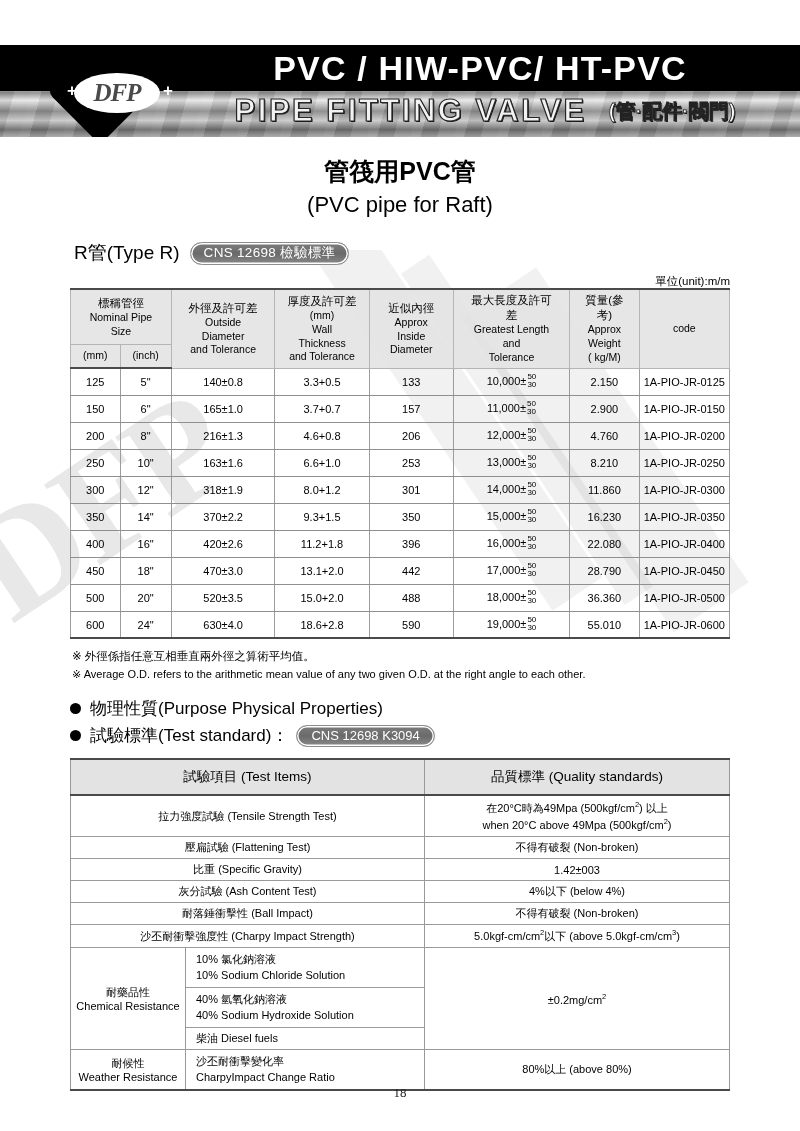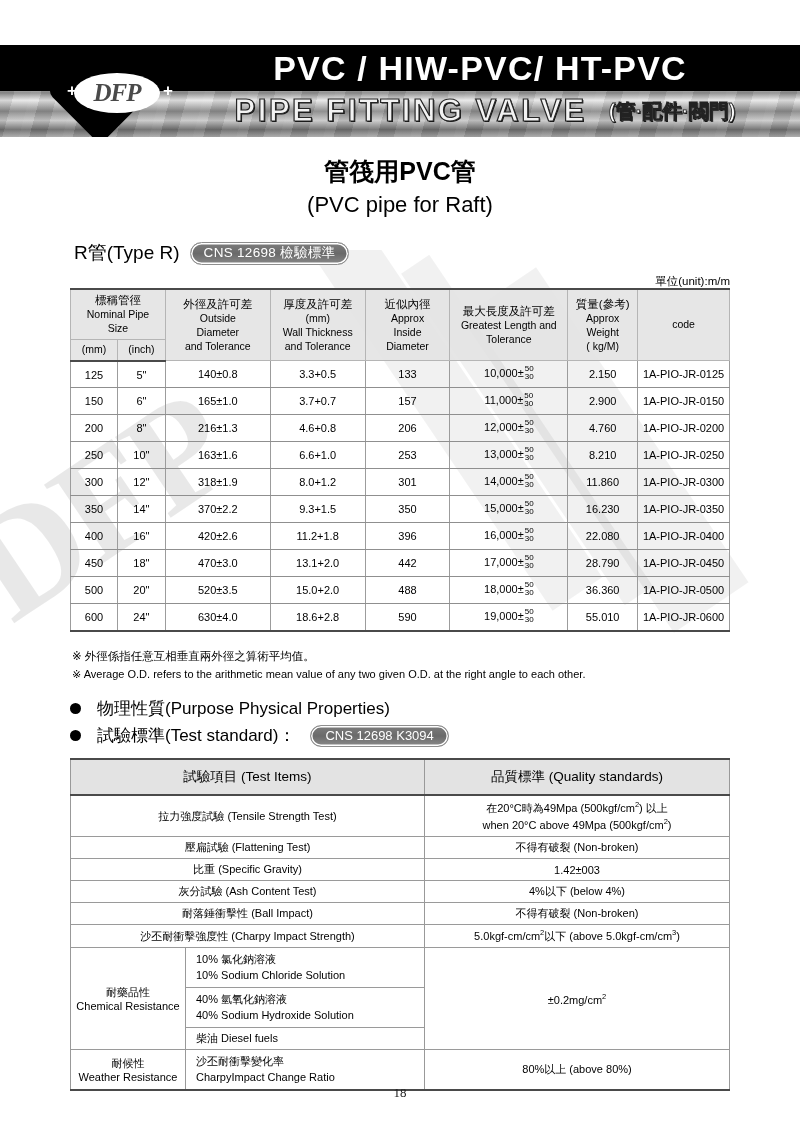--- a/index.html
+++ b/index.html
@@ -204,21 +204,21 @@
     border: 1px solid #b5b5b5;
     font-size: 10.5px;
     text-align: center;
     color:#000;
     padding: 0;
   }
   .tbl thead th {
     background: rgba(226,226,226,0.88);
     font-weight: normal;
     line-height: 1.32;
-    padding: 3px 6px;
+    padding: 3px 12px;
   }
   .tbl thead tr:first-child th { border-top: 2.2px solid #4a4a4a; }
   .tbl thead tr:last-child th { border-bottom: 2.2px solid #4a4a4a; }
   .tbl tbody td {
     height: 27px;
     font-size: 11px;
     border-left: 1px solid #9c9c9c;
     border-right: 1px solid #9c9c9c;
     border-top: 1px solid #8f8f8f;
     border-bottom: 1px solid #8f8f8f;
@@ -245,21 +245,21 @@
 
   
   .pp {
     position: absolute; left: 70px; top: 697px;
     z-index: 2;
   }
   .pp-line {
     display:flex; align-items:center;
     font-size: 17px; color:#000;
     margin-bottom: 4px;
-    gap: 15px;
+    gap: 8px;
   }
   .bullet {
     display:inline-block; width:11px; height:11px;
     background:#000; border-radius:50%;
     margin-right:1px; flex:none;
   }
   .pill2 {
     display:inline-flex; align-items:center; justify-content:center;
     height: 22px; padding: 0 14px;
     border: 1.4px solid #8e8e8e;

